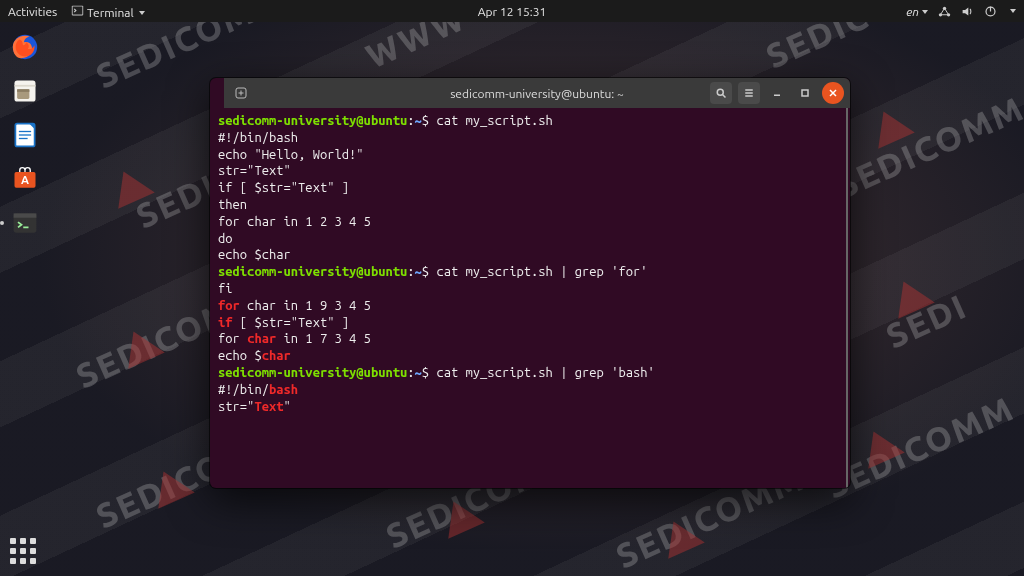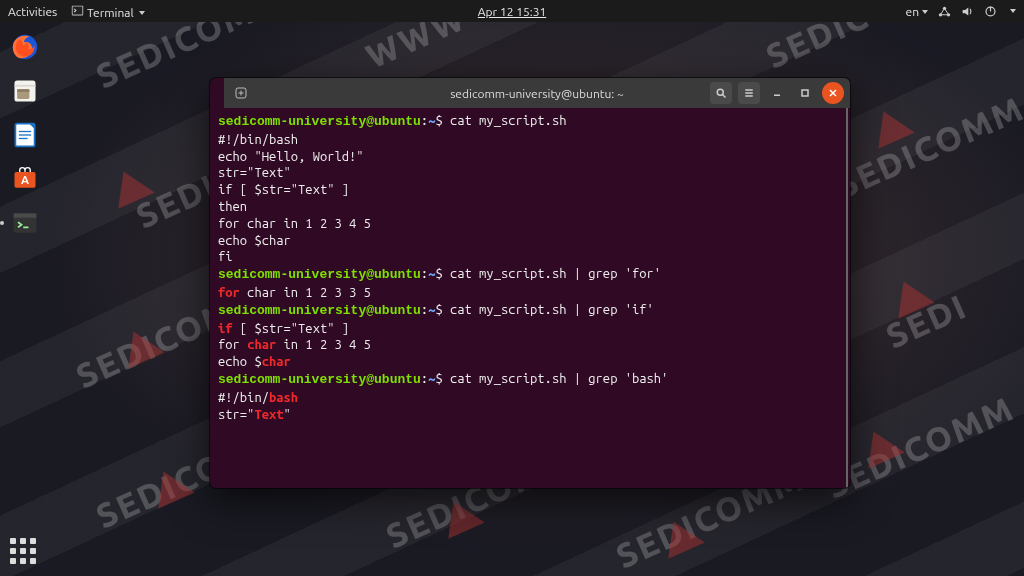--- a/index.html
+++ b/index.html
@@ -11,22 +11,22 @@
   .wallpaper::before{content:"";position:absolute;inset:-160px;background:
     repeating-linear-gradient(-25deg,
       rgba(255,255,255,0) 0 80px,
       rgba(200,200,200,0.06) 80px 140px);
     mix-blend-mode:screen;}
   .wp-text{position:absolute;color:rgba(200,200,200,0.28);font-weight:800;font-size:34px;letter-spacing:2px;transform:rotate(-24deg);transform-origin:left top;}
   .wp-tri{position:absolute;width:0;height:0;border-left:20px solid transparent;border-right:20px solid transparent;border-bottom:32px solid rgba(170,50,50,0.5);transform:rotate(-24deg);}
   
   .topbar{position:absolute;top:0;left:0;right:0;height:22px;background:#1b1b1b;color:#e5e5e5;display:flex;align-items:center;font-size:12px;padding:0 8px;z-index:10;}
   .topbar .tb-left{display:flex;align-items:center;gap:14px;}
-  .topbar .tb-center{position:absolute;left:50%;transform:translateX(-50%);text-decoration:underline;}
-  .topbar .tb-right{margin-left:auto;display:flex;align-items:center;gap:10px;}
+  .topbar .tb-center{position:absolute;left:50%;transform:translateX(-50%);}
+  .topbar .tb-right{margin-left:auto;display:flex;align-items:center;gap:10px;font-style:italic;}
   .topbar svg{width:13px;height:13px;fill:#ccc;}
   .caret-down{display:inline-block;margin-left:3px;border-left:3px solid transparent;border-right:3px solid transparent;border-top:4px solid #ccc;vertical-align:middle;}
   
   .launcher{position:absolute;left:0;top:22px;bottom:0;width:50px;display:flex;flex-direction:column;align-items:center;padding-top:6px;gap:6px;z-index:9;}
   .launch-item{width:38px;height:38px;border-radius:6px;display:flex;align-items:center;justify-content:center;position:relative;}
   .launch-item.running::before{content:"";position:absolute;left:-6px;top:50%;width:4px;height:4px;margin-top:-2px;border-radius:50%;background:#ccc;}
   .app-grid{position:absolute;left:10px;bottom:10px;width:28px;height:28px;display:grid;grid-template-columns:repeat(3,6px);grid-template-rows:repeat(3,6px);gap:4px;cursor:pointer;}
   .app-grid span{background:#ddd;border-radius:1px;}
   
   .termwin{position:absolute;left:210px;top:78px;width:640px;height:410px;background:#300a24;border-radius:6px;box-shadow:0 12px 40px rgba(0,0,0,0.7),0 0 0 1px rgba(0,0,0,0.6);overflow:hidden;z-index:8;padding-left:14px;}
@@ -34,21 +34,21 @@
   .term-titlebar .title-text{position:absolute;left:50%;transform:translateX(-50%);white-space:nowrap;}
   .tb-tabbtn{width:22px;height:22px;margin-left:6px;border-radius:4px;display:flex;align-items:center;justify-content:center;color:#bbb;font-size:14px;cursor:pointer;}
   .tb-right-controls{margin-left:auto;display:flex;align-items:center;gap:6px;padding-right:6px;}
   .tb-btn{width:22px;height:22px;border-radius:4px;display:flex;align-items:center;justify-content:center;cursor:pointer;}
   .tb-btn svg{width:12px;height:12px;stroke:#ccc;stroke-width:2;fill:none;}
   .tb-close{background:#e95420;border-radius:50%;}
   .tb-close svg{stroke:#fff;}
   .tb-search,.tb-hamburger{background:#4a4a4a;}
   .term-body{position:absolute;top:30px;left:0;right:2px;bottom:0;padding:4px 8px 8px 8px;font-family:"Ubuntu Mono","DejaVu Sans Mono",monospace;font-size:13px;line-height:16.8px;color:#eee;overflow:hidden;}
   .term-body::after{content:"";position:absolute;right:0;top:0;bottom:0;width:2px;background:#666;}
-  .pr-user{color:#7ee000;font-weight:bold;font-family:Liberation Mono, monospace;}
+  .pr-user{color:#7ee000;font-weight:bold;}
   .pr-sep{color:#eee;}
   .pr-path{color:#6fa8ff;font-weight:bold;}
   .pr-cmd{color:#eee;}
   .hl{color:#ef2929;font-weight:bold;}
   .line{white-space:pre;}
 </style>
 </head>
 <body>
 
 <div class="wallpaper">
@@ -205,25 +205,25 @@
     </div>
   </div>
   <div class="term-body" id="term-body">
       <div class="line"><span class="pr-user">sedicomm-university@ubuntu</span><span class="pr-sep">:</span><span class="pr-path">~</span><span class="pr-sep">$ </span><span class="pr-cmd">cat my_script.sh</span></div>
       <div class="line">#!/bin/bash</div>
       <div class="line">echo "Hello, World!"</div>
       <div class="line">str="Text"</div>
       <div class="line">if [ $str="Text" ]</div>
       <div class="line">then</div>
       <div class="line">for char in 1 2 3 4 5</div>
+      <div class="line">do</div>
       <div class="line">echo $char</div>
+      <div class="line"><span class="pr-user">sedicomm-university@ubuntu</span><span class="pr-sep">:</span><span class="pr-path">~</span><span class="pr-sep">$ </span><span class="pr-cmd">cat my_script.sh | grep 'for'</span></div>
       <div class="line">fi</div>
-      <div class="line"><span class="pr-user">sedicomm-university@ubuntu</span><span class="pr-sep">:</span><span class="pr-path">~</span><span class="pr-sep">$ </span><span class="pr-cmd">cat my_script.sh | grep 'for'</span></div>
-      <div class="line"><span class="hl">for</span><span> char in 1 2 3 3 5</span></div>
-      <div class="line"><span class="pr-user">sedicomm-university@ubuntu</span><span class="pr-sep">:</span><span class="pr-path">~</span><span class="pr-sep">$ </span><span class="pr-cmd">cat my_script.sh | grep 'if'</span></div>
+      <div class="line"><span class="hl">for</span><span> char in 1 9 3 4 5</span></div>
       <div class="line"><span class="hl">if</span><span> [ $str="Text" ]</span></div>
-      <div class="line"><span>for </span><span class="hl">char</span><span> in 1 2 3 4 5</span></div>
+      <div class="line"><span>for </span><span class="hl">char</span><span> in 1 7 3 4 5</span></div>
       <div class="line"><span>echo $</span><span class="hl">char</span></div>
       <div class="line"><span class="pr-user">sedicomm-university@ubuntu</span><span class="pr-sep">:</span><span class="pr-path">~</span><span class="pr-sep">$ </span><span class="pr-cmd">cat my_script.sh | grep 'bash'</span></div>
       <div class="line"><span>#!/bin/</span><span class="hl">bash</span></div>
       <div class="line"><span>str="</span><span class="hl">Text</span><span>"</span></div>
     </div>
 </div>
 
 </body></html>

